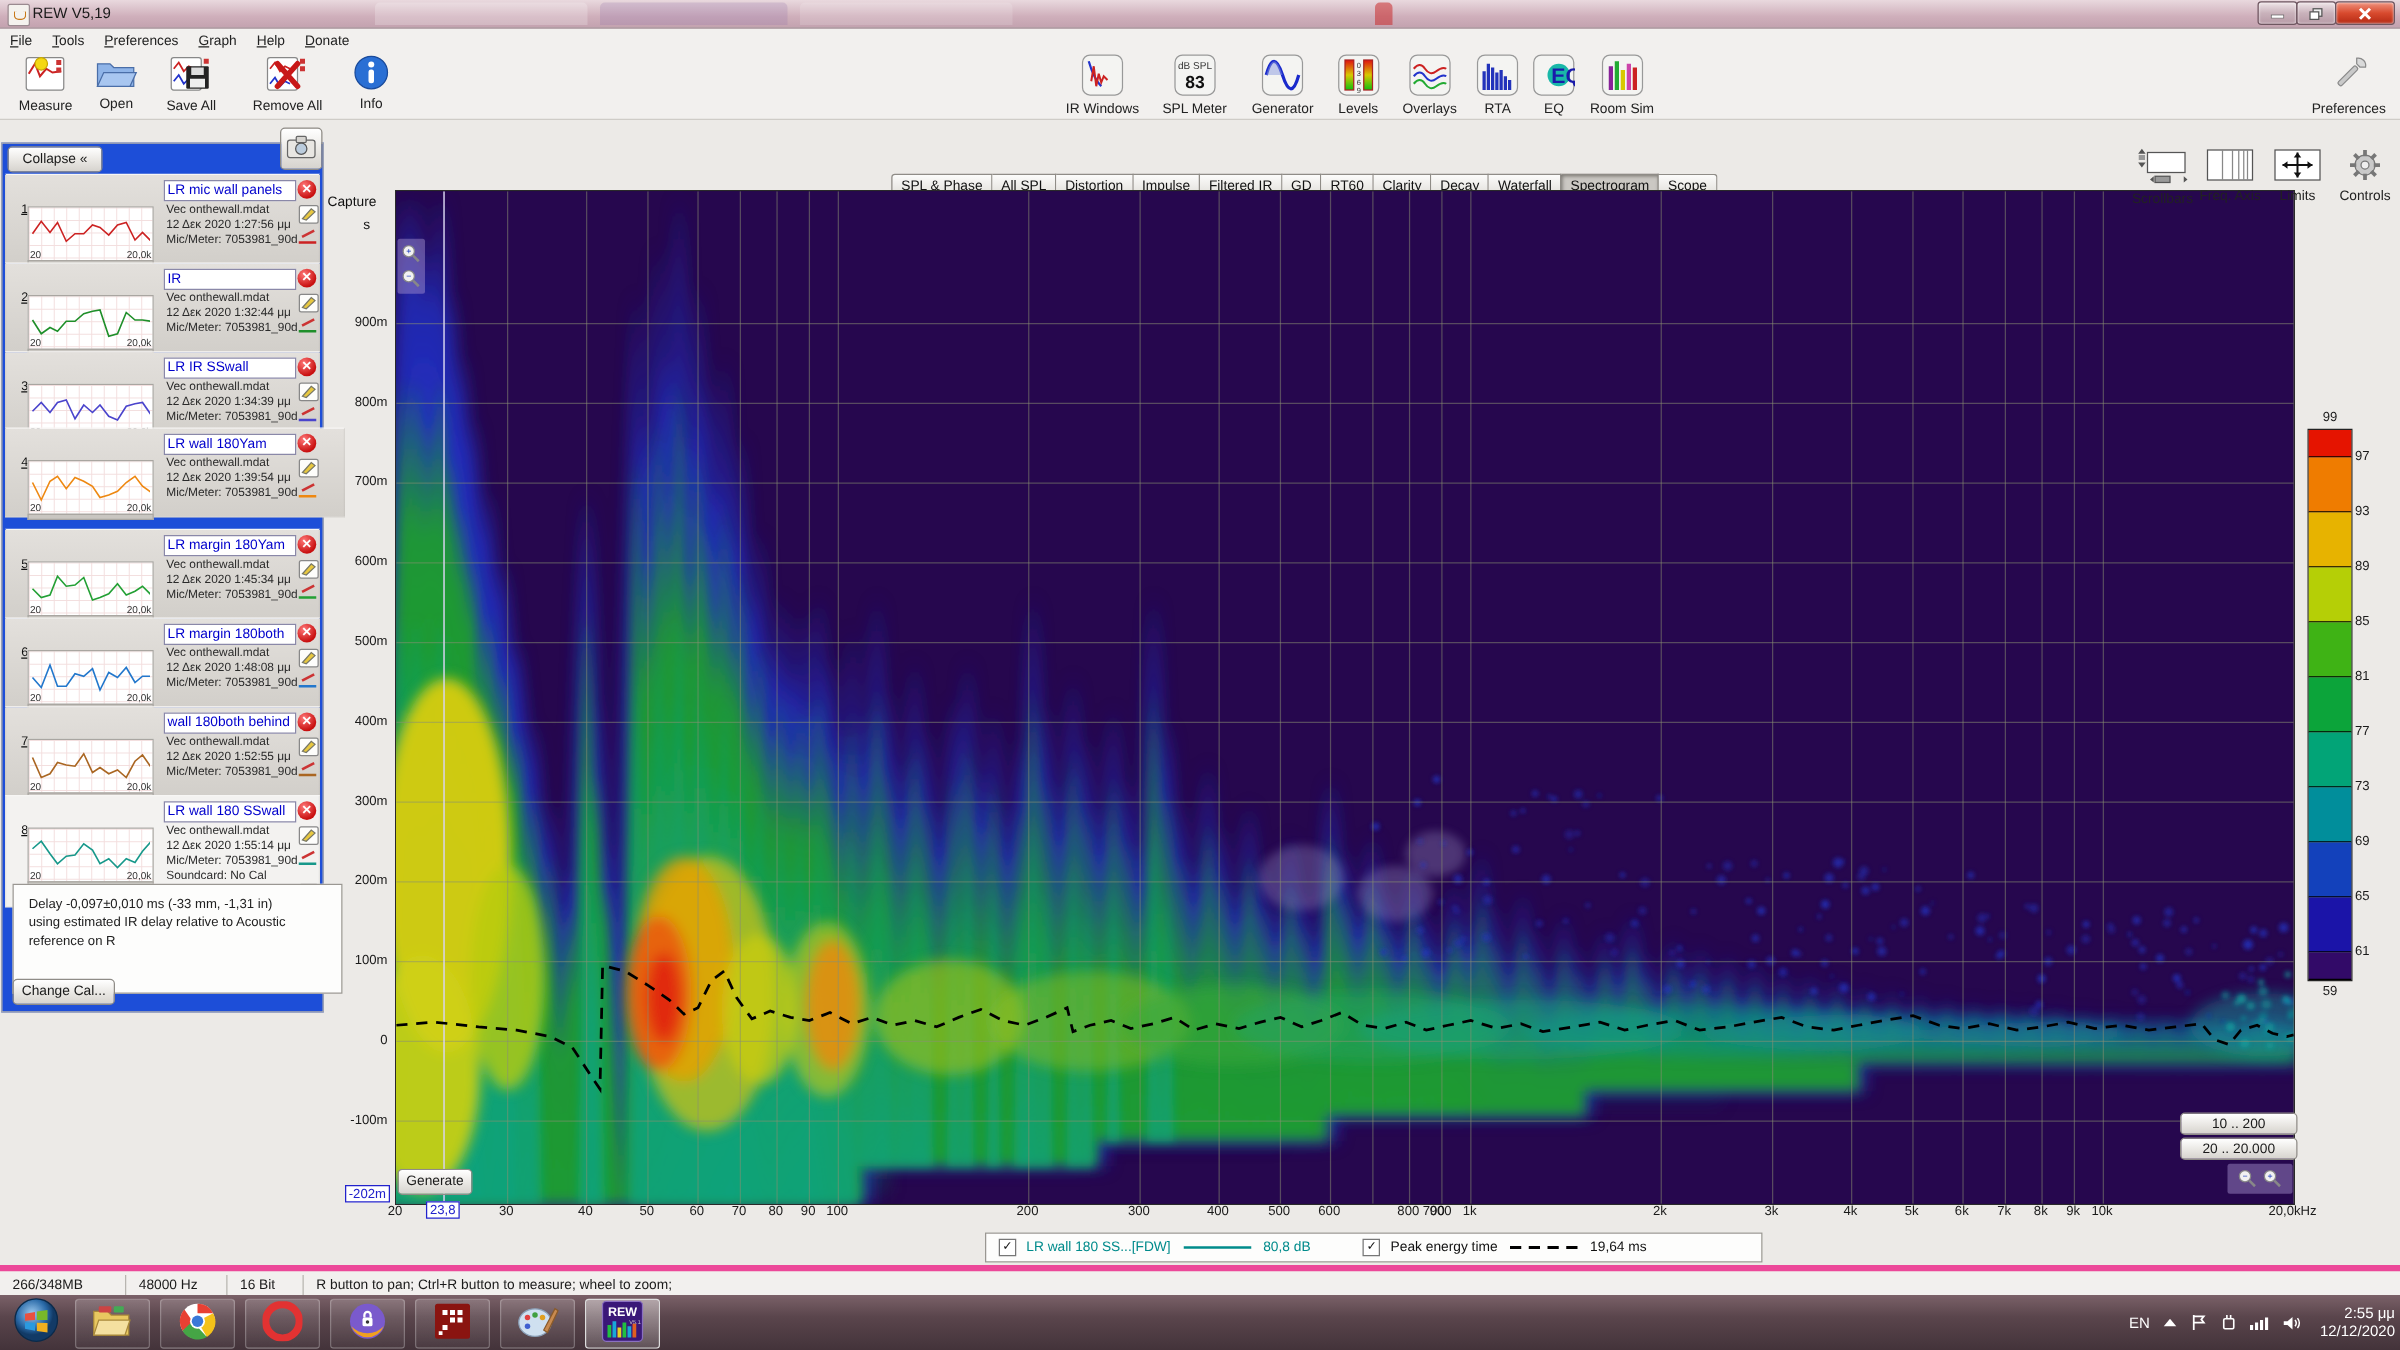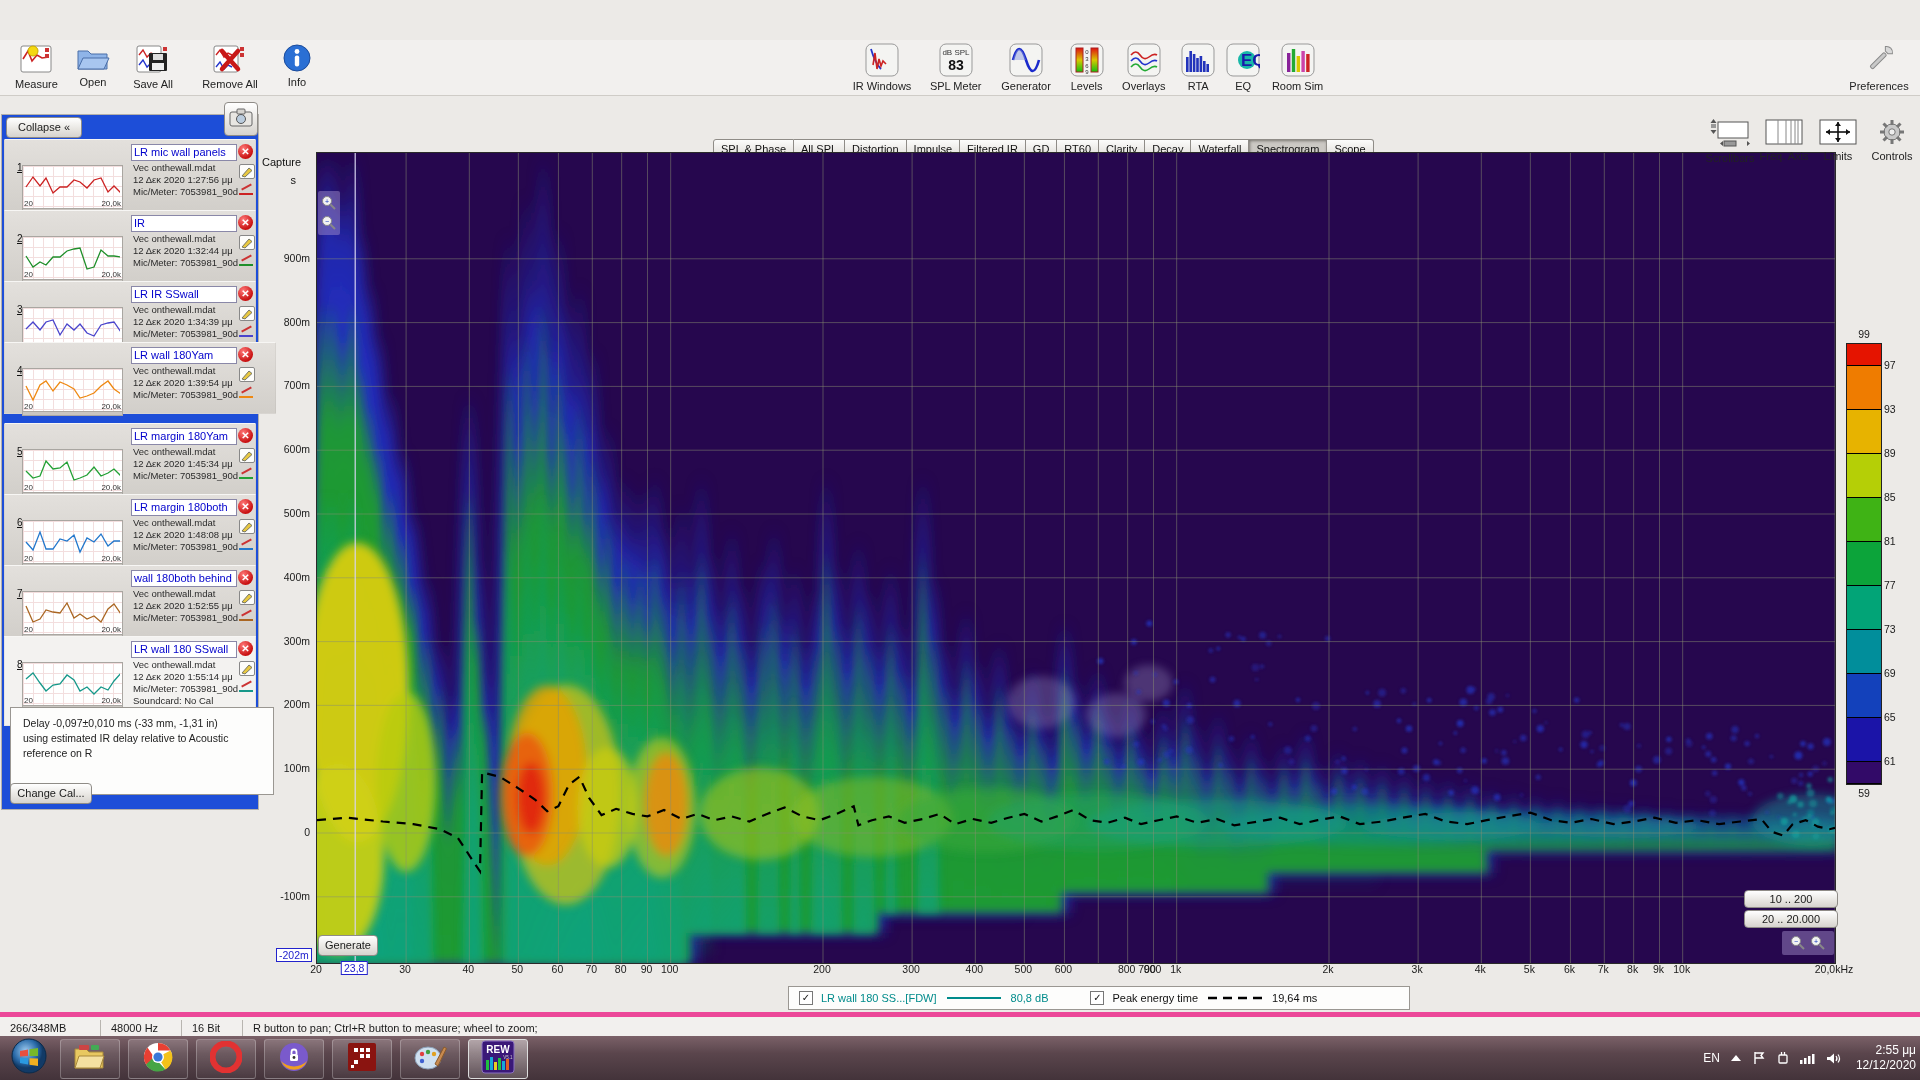--- a/index.html
+++ b/index.html
@@ -86,21 +86,46 @@
     background:linear-gradient(rgba(255,255,255,.16),rgba(255,255,255,.03));display:flex;align-items:center;justify-content:center;}
   .tbtn.active{background:linear-gradient(rgba(255,255,255,.45),rgba(255,255,255,.15));border-color:#ddd;}
   #tray{position:absolute;right:4px;top:0;height:44px;display:flex;align-items:center;gap:10px;color:#fff;font-size:12px;}
   #clock{text-align:right;font-size:12px;line-height:15px;margin-left:4px;}
 </style>
 </head>
 <body>
 
 <div id="screen">
 
-
+  <div class="abs" id="titlebar">
+    <div class="ghost" style="left:300px;width:170px;background:rgba(255,255,255,.22);"></div>
+    <div class="ghost" style="left:480px;width:150px;background:rgba(140,110,170,.22);"></div>
+    <div class="ghost" style="left:640px;width:170px;background:rgba(255,255,255,.15);"></div>
+    <div class="ghost" style="left:1100px;width:14px;background:rgba(200,30,30,.5);"></div>
+    <div class="abs" id="java-icon"></div>
+    <div class="abs" id="title-text">REW V5,19</div>
+    <div class="winbtn" style="right:82px;width:30px;">
+        <svg width="12" height="8">
+          <rect x="1" y="5" width="10" height="2.5" fill="#fff" stroke="#555" stroke-width=".5"></rect>
+        </svg>
+      </div>
+    <div class="winbtn" style="right:51px;width:30px;">
+        <svg width="12" height="10">
+          <rect x="3.5" y="1" width="7" height="6" fill="#eee" stroke="#555"></rect>
+          <rect x="1" y="3.5" width="7" height="6" fill="#fff" stroke="#555"></rect>
+        </svg>
+      </div>
+    <div class="winbtn" id="btn-close" style="right:4px;width:46px;">
+        <svg width="11" height="11">
+          <path d="M1.5 1.5 L9.5 9.5 M9.5 1.5 L1.5 9.5" stroke="#fff" stroke-width="2.4"></path>
+        </svg>
+      </div>
+  </div>
+
+  <div class="abs" id="menubar"><span class="menu-item">File</span><span class="menu-item">Tools</span><span class="menu-item">Preferences</span><span class="menu-item">Graph</span><span class="menu-item">Help</span><span class="menu-item">Donate</span></div>
 
   <div class="abs" id="toolbar">
     <div class="tool abs" style="right:6px;width:70px;">
       <span class="ic">
         <svg width="34" height="34" viewBox="0 0 34 34">
             <g transform="rotate(45 17 17)">
               <rect x="15" y="8" width="4" height="20" rx="1.5" fill="#c9c9c9" stroke="#8a8a8a"></rect>
               <path d="M12 3 a6 6 0 0 1 10 0 l-3.2 3.2 h-3.6 Z" fill="#d9d9d9" stroke="#8a8a8a"></path>
             </g>
           </svg>

